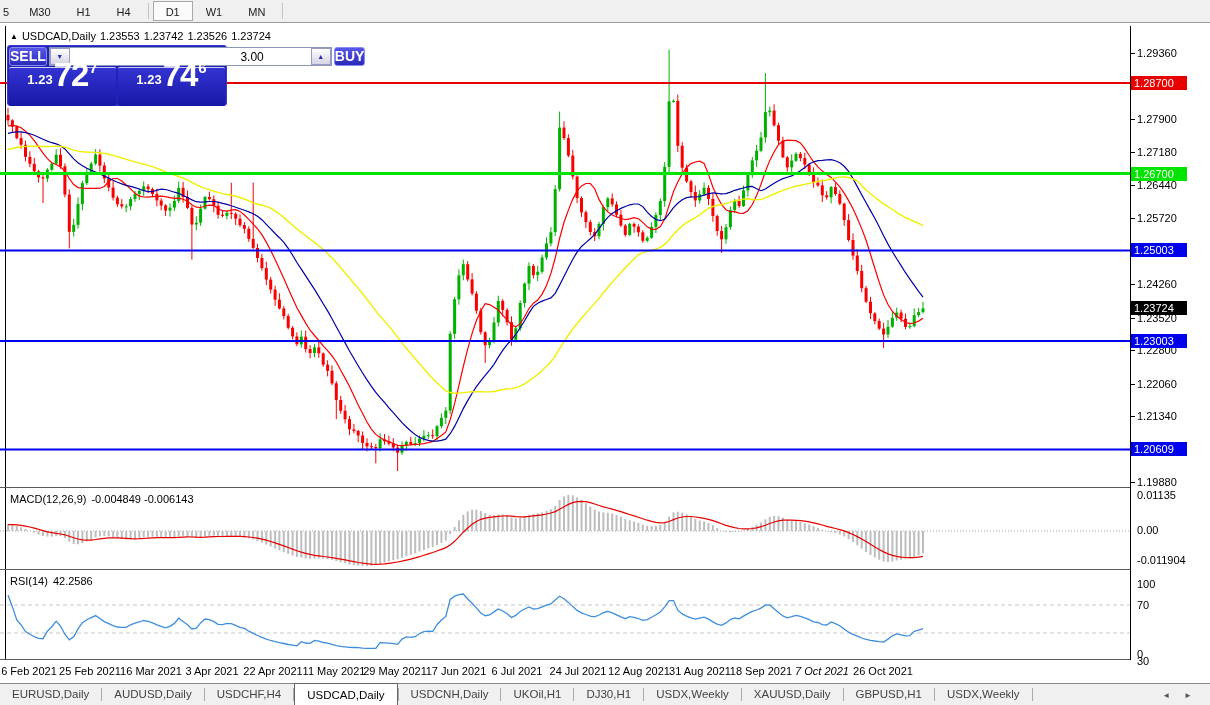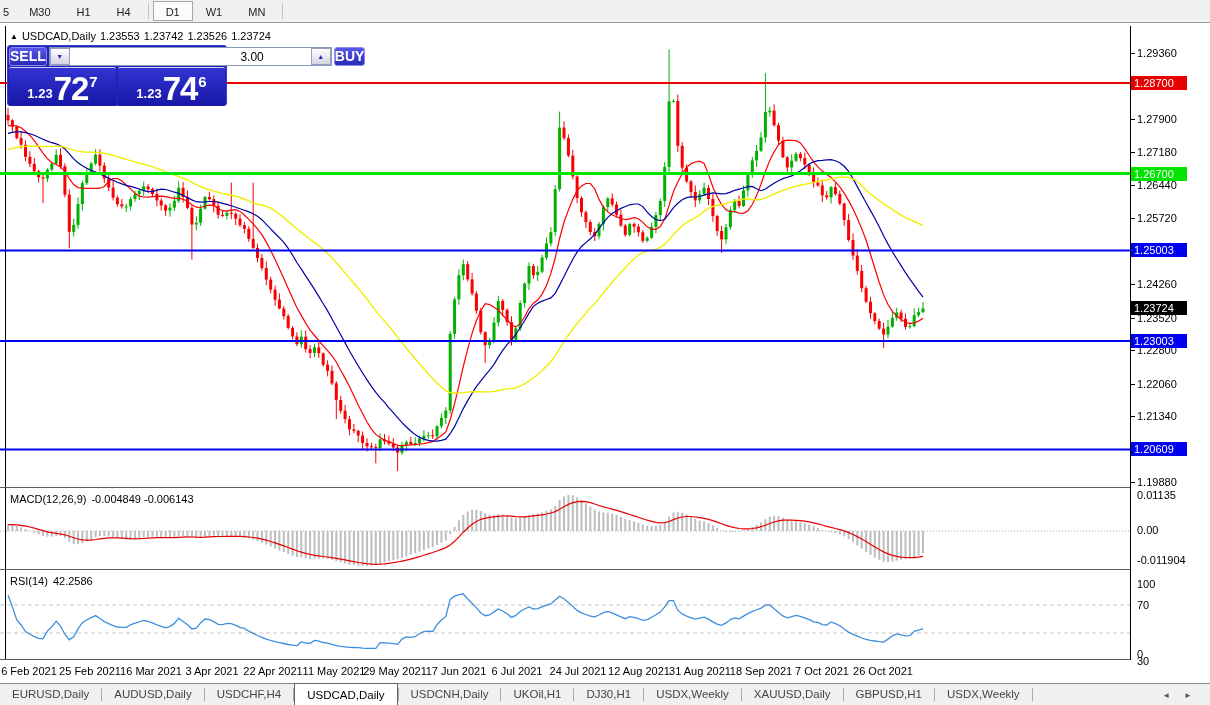--- a/index.html
+++ b/index.html
@@ -37,21 +37,21 @@
                line-height:17px; border:1px solid #8a8af4; border-radius:3px;
                background:linear-gradient(#5858e8,#2a2ab8); cursor:pointer; }
   .lot-box { flex:1; display:flex; margin:0 2px; border:1px solid #8899bb; background:#fff;gap:39px; }
   .spin { width:20px; background:linear-gradient(#ffffff,#d4d4e4); border:1px solid #9a9ac4;
           font-size:7px; color:#2a2ac0; text-align:center; line-height:16px; cursor:pointer; }
   .lot-input { flex:1; border:0; outline:0; font-size:12px; text-align:right; padding-right:8px;
                font-family:"Liberation Sans",sans-serif; color:#000; }
   .tp-row2 { display:flex; height:39px; margin-top:1px; }
   .price-box { flex:1; color:#fff; background:linear-gradient(#3333d2,#1717a6);
                border-top:1px solid rgba(255,255,255,.8); border-radius:2px;
-               display:flex; align-items:flex-end; justify-content:center; padding-bottom:2px; }
+               display:flex; align-items:flex-end; justify-content:center; padding-bottom:16px; }
   .price-box + .price-box { margin-left:2px; }
   .pb-small { font-size:13px; font-weight:bold; margin:0 1px 3px 0; }
   .pb-big   { font-size:33px; font-weight:bold; line-height:30px; letter-spacing:-1px; }
   .pb-sup   { font-size:15px; font-weight:bold; margin:0 0 14px 1px; }
 
   
   .price-axis { position:absolute; left:1131px; top:0; width:79px; height:637px; background:#fff; }
   .tick-label { position:absolute; left:6px; font-size:11px; color:#000; white-space:nowrap; }
   .tick-dash  { position:absolute; left:0; width:4px; height:1px; background:#000; }
   .axis-badge { position:absolute; left:0; height:14px; line-height:14px; min-width:56px;
@@ -834,21 +834,21 @@
         <div class="date-label" style="left: 212px;">3 Apr 2021</div>
         <div class="date-label" style="left: 273px;">22 Apr 2021</div>
         <div class="date-label" style="left: 334px;">11 May 2021</div>
         <div class="date-label" style="left: 395px;">29 May 2021</div>
         <div class="date-label" style="left: 456px;">17 Jun 2021</div>
         <div class="date-label" style="left: 517px;">6 Jul 2021</div>
         <div class="date-label" style="left: 578px;">24 Jul 2021</div>
         <div class="date-label" style="left: 639px;">12 Aug 2021</div>
         <div class="date-label" style="left: 700px;">31 Aug 2021</div>
         <div class="date-label" style="left: 761px;">18 Sep 2021</div>
-        <div class="date-label" style="left: 822px;">7 Oct 2021</div>
+        <div class="date-label" style="left: 822px; font-style: italic;">7 Oct 2021</div>
         <div class="date-label" style="left: 883px;">26 Oct 2021</div>
       </div>
   </div>
 
   <div class="tabbar" id="tabbar">
       <div class="tab">EURUSD,Daily</div>
       <div class="tab-sep"></div>
       <div class="tab">AUDUSD,Daily</div>
       <div class="tab-sep"></div>
       <div class="tab">USDCHF,H4</div>

